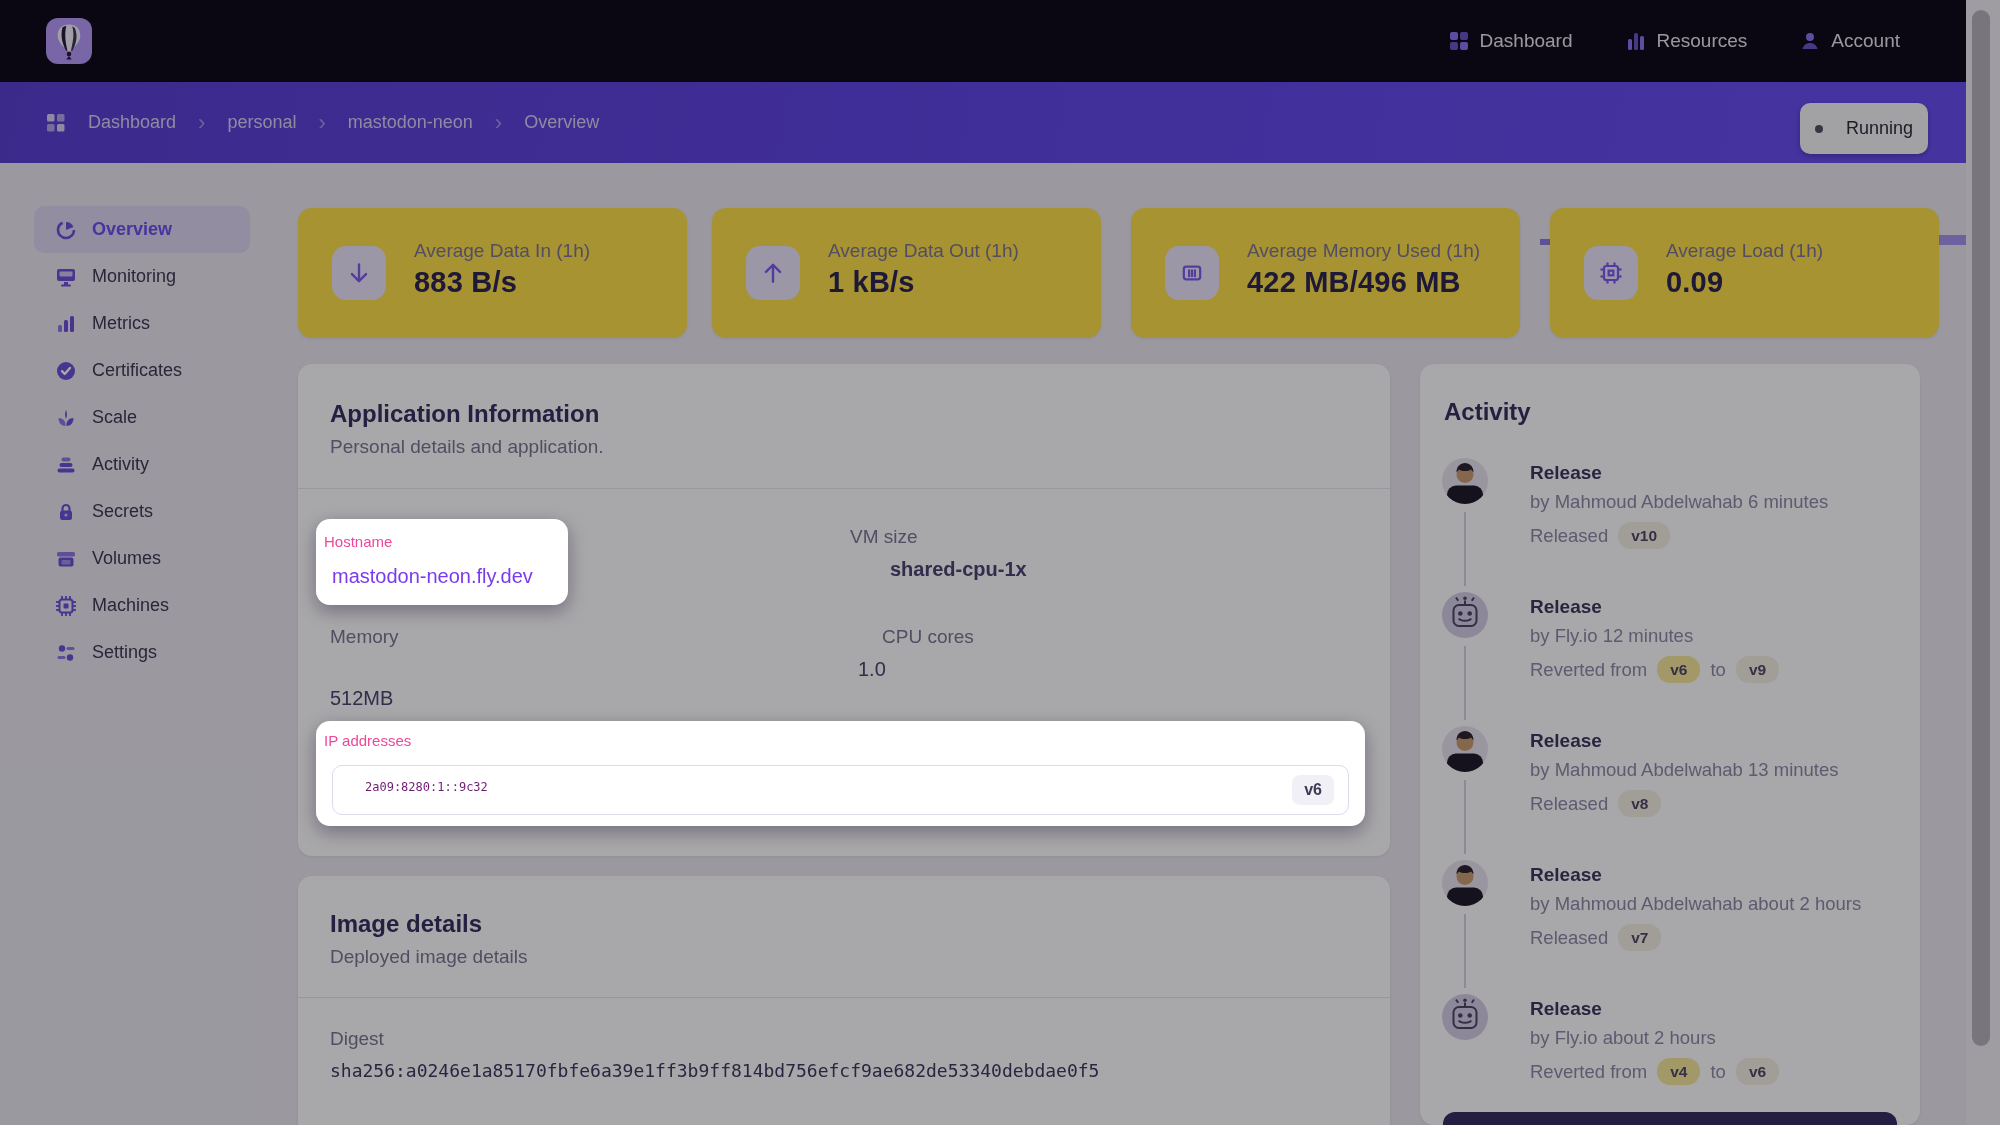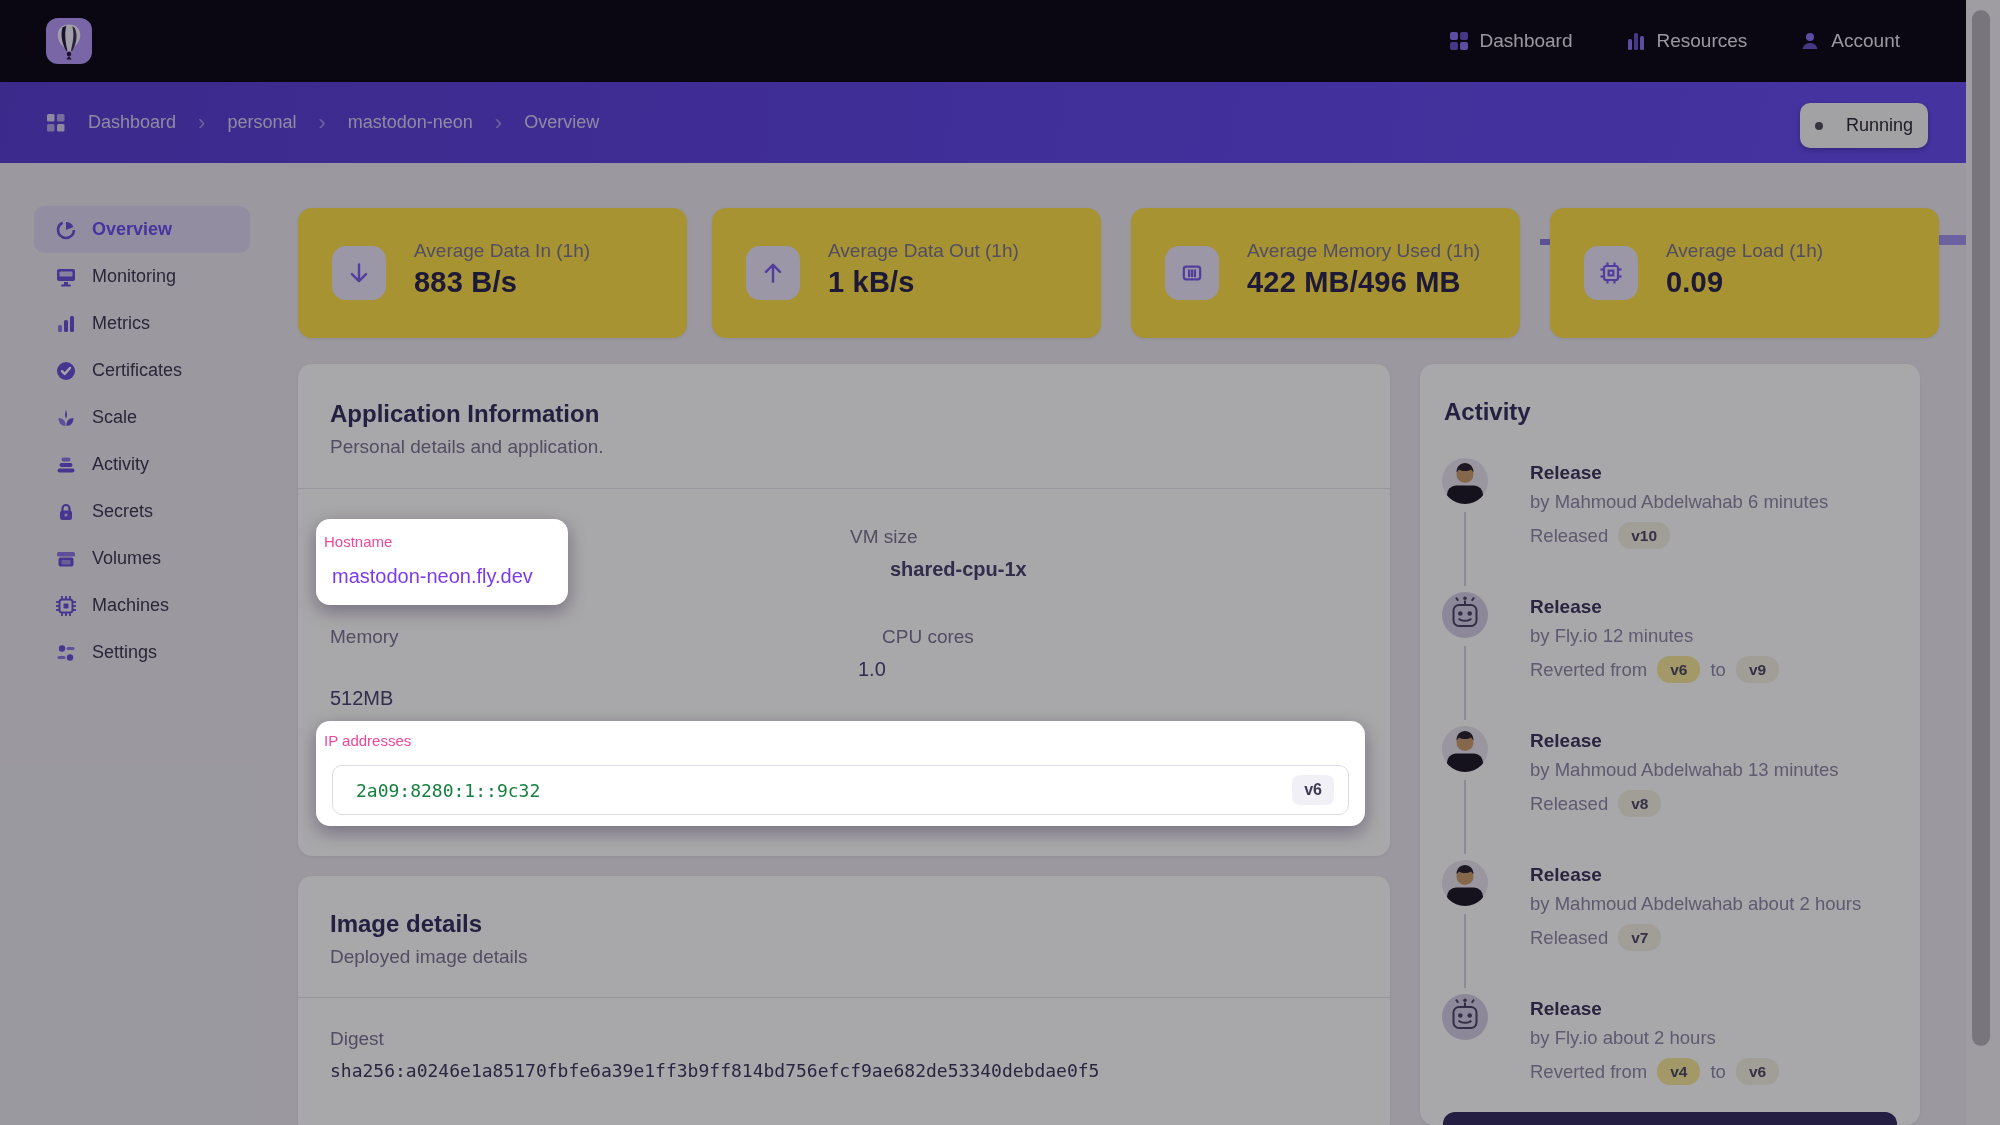--- a/index.html
+++ b/index.html
@@ -14,21 +14,21 @@
   .logo-badge{ position:absolute; left:46px; top:18px; width:46px; height:46px; }
   .top-nav{ position:absolute; right:66px; top:0; height:82px; display:flex; align-items:center; gap:52px; }
   .top-nav-item{ display:flex; align-items:center; gap:10px; cursor:pointer; }
   .top-nav-item .lbl{ color:#e9e6f2; font-size:19px; }
   
   .crumb-bar{ position:absolute; left:0; top:82px; width:1966px; height:81px;
     background:linear-gradient(100deg,#5a3fd2 0%, #6147e8 55%, #684ef2 100%); }
   .crumbs{ position:absolute; left:46px; top:0; height:81px; display:flex; align-items:center; gap:22px; }
   .crumb{ color:#d9d2f4; font-size:18px; cursor:pointer; }
   .crumb-sep{ color:#a895e8; font-size:22px; line-height:18px; }
-  .running-badge{ position:absolute; left:1800px; top:103px; width:128px; height:45px;
+  .running-badge{ position:absolute; left:1800px; top:103px; width:128px; height:51px;
     background:#f6f6f7; border-radius:10px; display:flex; align-items:center; justify-content:center;
     gap:23px; box-shadow:0 2px 5px rgba(0,0,0,.25); }
   .running-badge .dot{ width:8px; height:8px; border-radius:50%; background:#55515f; }
   .running-badge .txt{ color:#2e2b38; font-size:18px; }
   .crumb-strip{ position:absolute; left:1569px; top:153px; width:397px; height:10px; background:#a395f2; border-radius:5px 0 0 0; }
   .crumb-strip-step{ position:absolute; left:1540px; top:157px; width:30px; height:6px; background:#8d7ce0; }
   
   .sidebar{ position:absolute; left:34px; top:206px; width:216px; }
   .side-item{ position:relative; height:47px; display:flex; align-items:center; border-radius:10px; cursor:pointer; }
   .side-item .ic{ position:absolute; left:20px; width:24px; height:24px; display:flex; }
@@ -66,21 +66,21 @@
   .scrollbar-track{ position:absolute; left:1966px; top:0; width:34px; height:1125px; background:#f1f0f4; }
   .scrollbar-thumb{ position:absolute; left:1972px; top:10px; width:18px; height:1036px; background:#b5b3bc; border-radius:9px; }
   
   .dim-overlay{ position:absolute; inset:0; background:rgba(5,3,10,.35); z-index:50; }
   .spotlight{ position:absolute; z-index:60; background:#ffffff; border-radius:14px;
     box-shadow:0 6px 18px rgba(20,10,50,.35); }
   .spot-label{ position:absolute; left:8px; font-size:15px; color:#ec4899; }
   .hostname-link{ position:absolute; left:16px; font-size:20px; color:#7c3aed; cursor:pointer; }
   .ip-input{ position:absolute; left:16px; top:44px; width:1017px; height:50px; border:1px solid #dddbe8;
     border-radius:10px; background:#fff; }
-  .ip-text{ position:absolute; left:23px; top:14px; font-size:18px; color:#15803d; }
+  .ip-text{ position:absolute; left:32px; top:14px; font-size:12px; color:#701a75; }
   .ip-badge{ position:absolute; right:14px; top:9px; height:30px; padding:0 12px; border-radius:8px;
     background:#f1f0f6; display:flex; align-items:center; font-size:16px; font-weight:bold; color:#3f3b56; }
   svg{ display:block; }
 </style>
 </head>
 <body>
 
 <div id="app">
 
   <div class="top-header">

